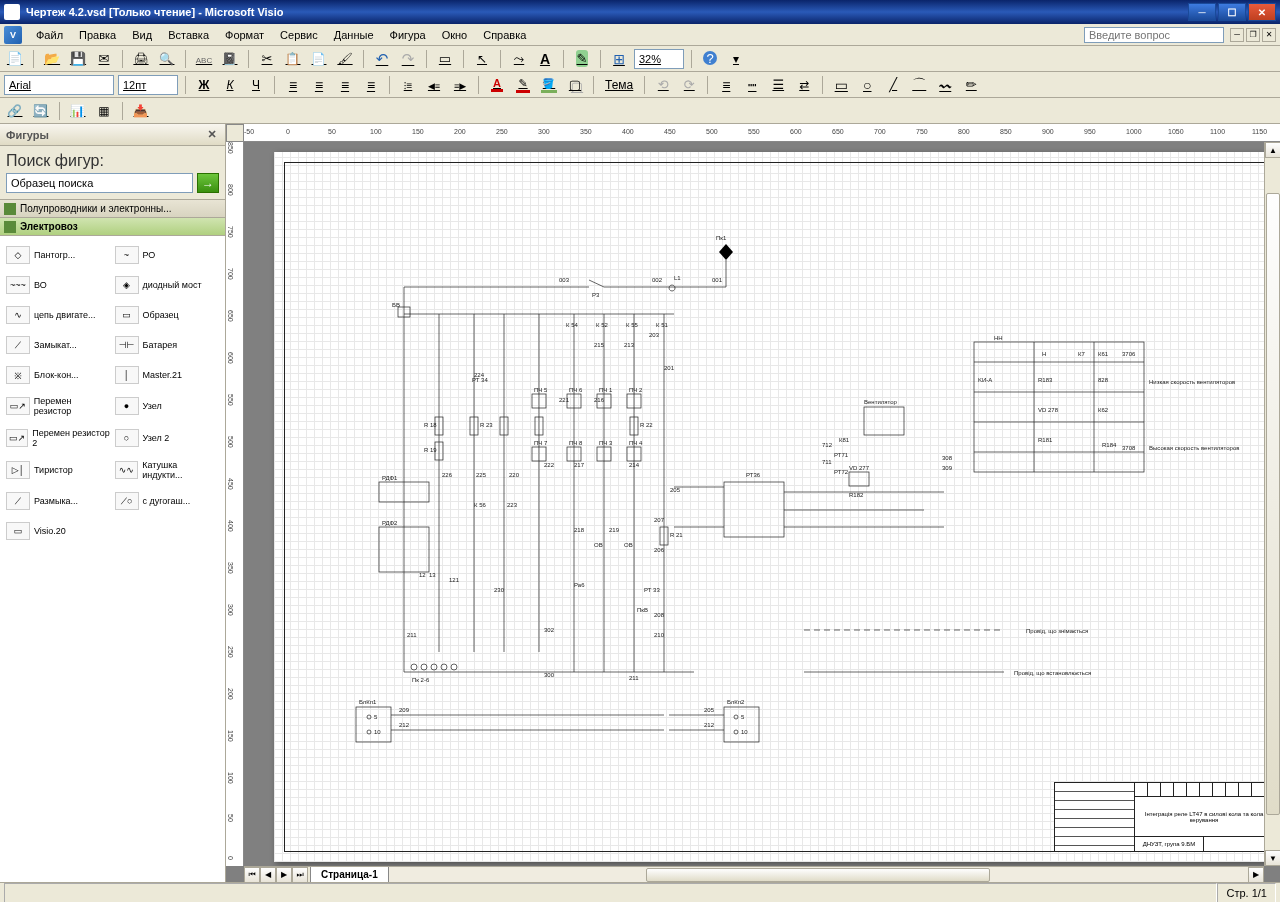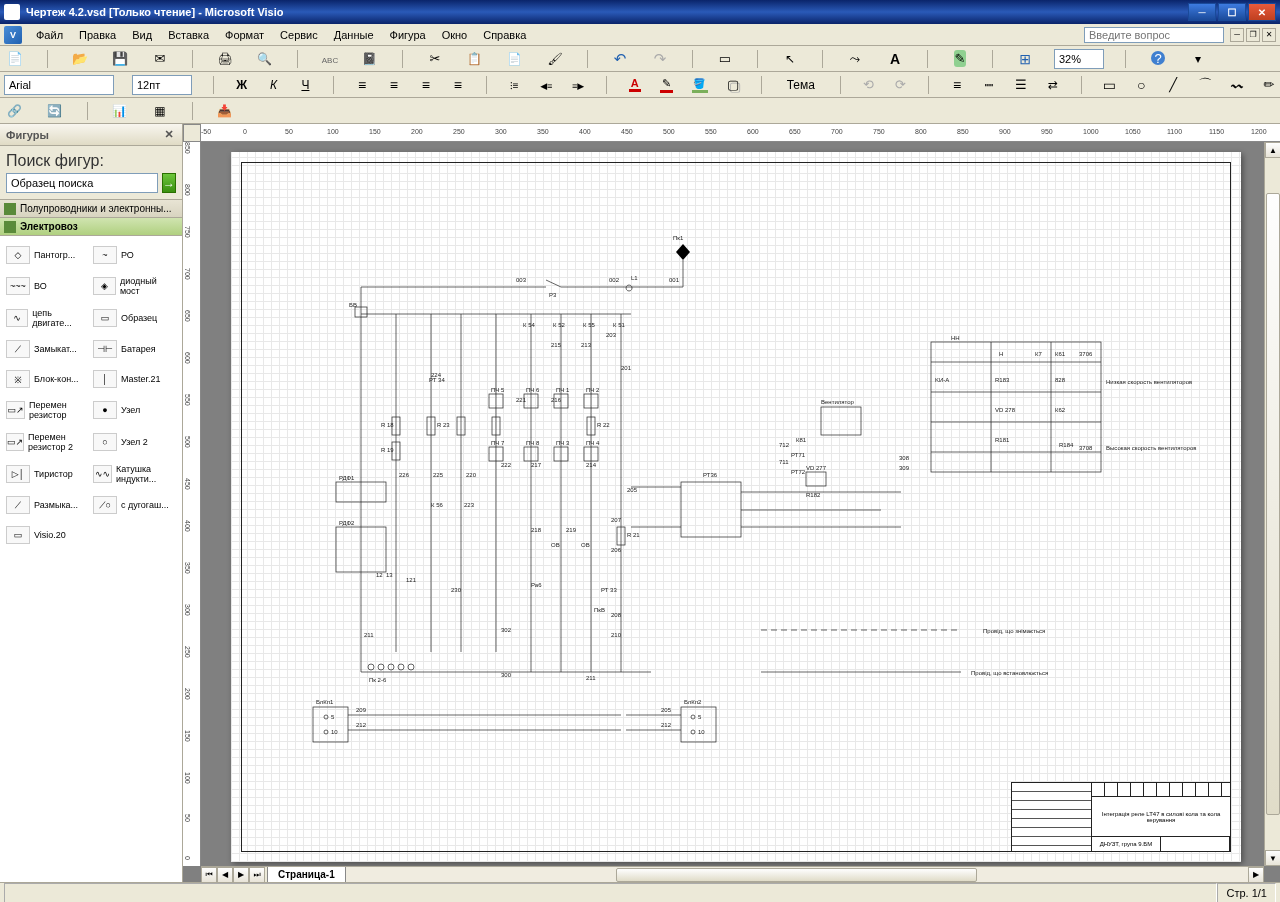--- a/index.html
+++ b/index.html
@@ -13,21 +13,21 @@
 .winbtn.min, .winbtn.max { background: linear-gradient(#3d7be0, #1a4a9a); color: #fff; }
 .winbtn.close { background: linear-gradient(#e85a3c, #c04020); color: #fff; }
 
 .menubar { height: 22px; background: #ece9d8; border-bottom: 1px solid #aca899; display: flex; align-items: center; padding: 0 4px; font-size: 11px; }
 .menu-icon { width: 18px; height: 18px; background: linear-gradient(135deg, #4a8ed8, #2060b0); border-radius: 2px; margin-right: 6px; display: flex; align-items: center; justify-content: center; color: #fff; font-size: 9px; font-weight: bold; }
 .menuitem { padding: 3px 8px; cursor: pointer; }
 .help-input { margin-left: auto; width: 140px; height: 16px; border: 1px solid #7f9db9; font-size: 11px; padding: 0 4px; color: #888; }
 .mdi-btns { display: flex; gap: 2px; margin-left: 6px; }
 .mdi-btn { width: 14px; height: 14px; border: 1px solid #aca899; background: #ece9d8; font-size: 8px; display: flex; align-items: center; justify-content: center; cursor: pointer; }
 
-.toolbar { height: 26px; background: #ece9d8; border-bottom: 1px solid #aca899; display: flex; align-items: center; padding: 0 4px; gap: 18px; }
+.toolbar { height: 26px; background: #ece9d8; border-bottom: 1px solid #aca899; display: flex; align-items: center; padding: 0 4px; gap: 4px; text-decoration: underline; }
 .tb-btn { width: 22px; height: 22px; display: flex; align-items: center; justify-content: center; cursor: pointer; border-radius: 2px; font-size: 12px; }
 .tb-sep { width: 1px; height: 18px; background: #aca899; margin: 0 3px; }
 .tb-combo { height: 20px; border: 1px solid #7f9db9; background: #fff; font-size: 11px; padding: 0 4px; }
 .font-combo { width: 110px; }
 .size-combo { width: 60px; }
 .zoom-combo { width: 50px; }
 
 .tb-icon { display: inline-block; }
 .i-new::before { content: "📄"; font-size: 13px; }
 .i-open::before { content: "📂"; font-size: 13px; }
@@ -75,21 +75,21 @@
 .i-arrowstyle::before { content: "⇄"; font-size: 12px; }
 .i-rect::before { content: "▭"; font-size: 14px; }
 .i-ellipse::before { content: "○"; font-size: 14px; }
 .i-line::before { content: "╱"; font-size: 13px; }
 .i-arc::before { content: "⌒"; font-size: 14px; }
 .i-free::before { content: "〰"; font-size: 12px; }
 .i-pencil::before { content: "✏"; font-size: 13px; }
 
 .workspace { display: flex; height: calc(100% - 24px - 22px - 26px - 26px - 26px - 20px); }
 
-.shapes-pane { width: 183px; background: #ece9d8; border-right: 1px solid #aca899; display: flex; flex-direction: column; }
+.shapes-pane { width: 226px; background: #ece9d8; border-right: 1px solid #aca899; display: flex; flex-direction: column; }
 .pane-header { height: 22px; background: linear-gradient(to bottom, #f8f6ef, #e0dbc5); border-bottom: 1px solid #aca899; display: flex; align-items: center; padding: 0 6px; font-size: 11px; font-weight: bold; color: #555; }
 .pane-close { margin-left: auto; width: 14px; height: 14px; cursor: pointer; font-size: 11px; text-align: center; }
 .search-area { padding: 6px; border-bottom: 1px solid #aca899; }
 .search-label { font-size: 16px; margin-bottom: 3px; color: #333; }
 .search-row { display: flex; gap: 4px; }
 .search-input { flex: 1; height: 20px; border: 1px solid #7f9db9; font-size: 11px; padding: 0 4px; }
 .search-go { width: 22px; height: 20px; background: linear-gradient(#6dc63c, #3a9010); border: 1px solid #2a7000; color: #fff; font-size: 12px; cursor: pointer; display: flex; align-items: center; justify-content: center; }
 .stencil-hdr { height: 18px; background: linear-gradient(#e8e4d4, #d8d4c0); border-bottom: 1px solid #aca899; display: flex; align-items: center; padding: 0 4px; font-size: 10px; cursor: pointer; }
 .stencil-hdr.active { background: linear-gradient(#d0e4b0, #b0d080); font-weight: bold; }
 .stencil-icon { width: 12px; height: 12px; background: #5a8a3a; margin-right: 4px; display: inline-block; }

